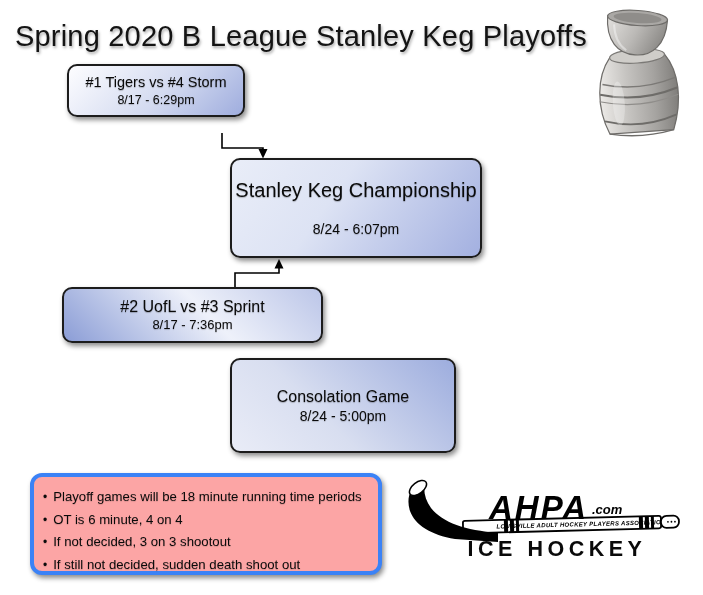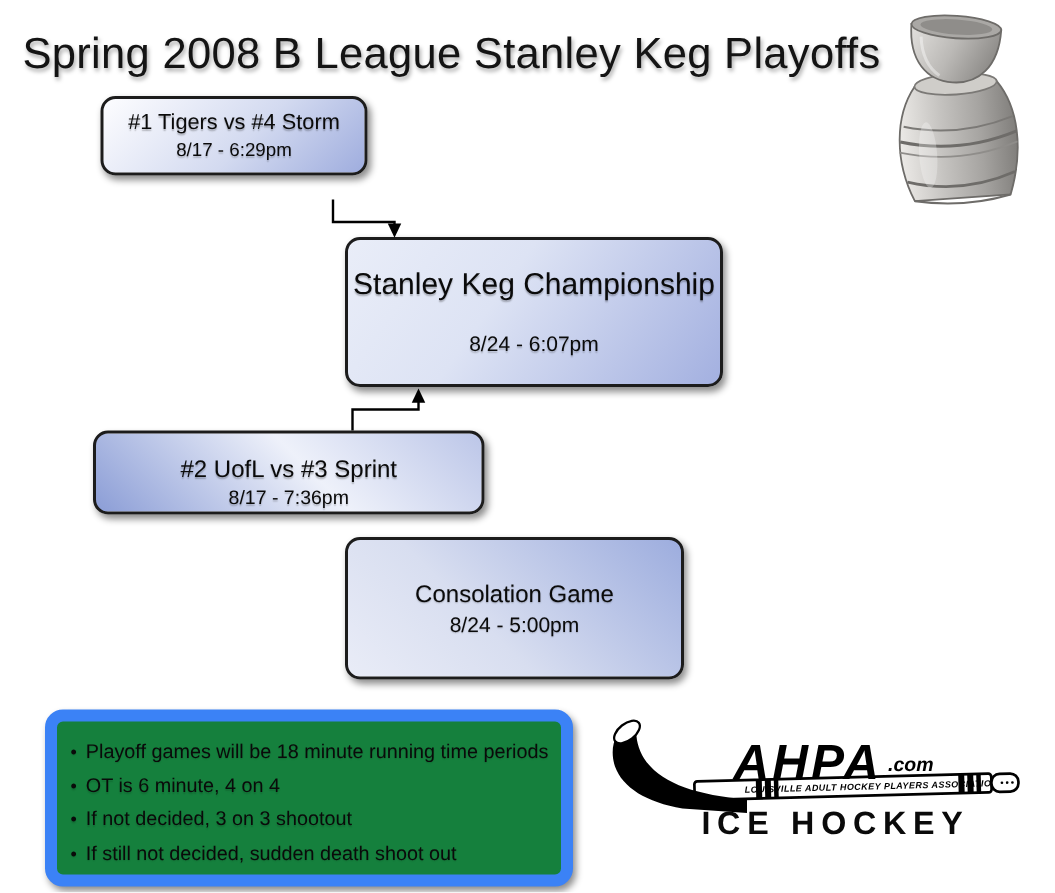--- a/index.html
+++ b/index.html
@@ -30,51 +30,51 @@
   }
   #box-semifinal1{left:67px;top:64px;width:178px;height:53px;
     background:linear-gradient(135deg,#fdfdff 0%,#d3daf0 55%,#9fadde 100%);}
   #box-semifinal1 .match-title{font-size:14.5px;}
   #box-semifinal1 .match-time{font-size:12.5px;}
   #box-championship{left:230px;top:158px;width:252px;height:100px;
     background:linear-gradient(125deg,#e9edf8 0%,#dde3f4 40%,#a3b0e0 100%);}
   #box-championship .match-title{font-size:20px;}
   #box-championship .match-time{font-size:14px;margin-top:16px;}
   #box-semifinal2{left:62px;top:287px;width:261px;height:56px;
-    background:linear-gradient(225deg,#bcc6e8 0%,#eef1fa 45%,#8b9dd6 100%);justify-content:flex-end;}
+    background:linear-gradient(225deg,#bcc6e8 0%,#eef1fa 45%,#8b9dd6 100%);}
   #box-semifinal2 .match-title{font-size:16px;}
   #box-consolation{left:230px;top:358px;width:226px;height:95px;
     background:linear-gradient(45deg,#e9ecf7 0%,#d8def0 40%,#9dadde 100%);}
   #box-consolation .match-title{font-size:16px;}
   #box-consolation .match-time{font-size:14px;}
 
   #connector-overlay{position:absolute;left:0;top:0;width:703px;height:595px;pointer-events:none;}
 
   .notes-box{
-    position:absolute;left:30px;top:473px;width:352px;height:118px;box-sizing:border-box;
-    background:#15803d;border:8px solid #3b82f6;border-radius:12px;
+    position:absolute;left:30px;top:473px;width:352px;height:102px;box-sizing:border-box;
+    background:#fca5a5;border:4px solid #3b82f6;border-radius:12px;
     box-shadow:2px 3px 5px rgba(0,0,0,0.45);
     padding:9px 6px 6px 9px;
   }
   .notes-box ul{margin:0;padding:0;list-style:none;}
   .notes-box li{
     font-size:13.2px;line-height:21.5px;color:#0a0a0a;white-space:nowrap;
     text-shadow:0 1px 1px rgba(0,0,0,0.15);
   }
   .notes-box li::before{content:"\2022";margin-right:6px;font-size:12px;}
 
   #trophy{position:absolute;left:577px;top:2px;}
   #ahpa-logo{position:absolute;left:405px;top:477px;}
 </style>
 </head>
 <body>
 
 <div id="stage">
 
-  <div class="page-title">Spring 2008 B League Stanley Keg Playoffs</div>
+  <div class="page-title">Spring 2020 B League Stanley Keg Playoffs</div>
 
   <svg id="trophy" width="123" height="140" viewBox="0 0 123 140" aria-hidden="true">
     <defs>
       <linearGradient id="kegGrad" x1="0" y1="0" x2="1" y2="0">
         <stop offset="0" stop-color="#eceae7"></stop>
         <stop offset="0.35" stop-color="#c6c4c1"></stop>
         <stop offset="0.7" stop-color="#a5a3a0"></stop>
         <stop offset="1" stop-color="#807e7b"></stop>
       </linearGradient>
       <linearGradient id="bowlGrad" x1="0" y1="0" x2="1" y2="0.3">

